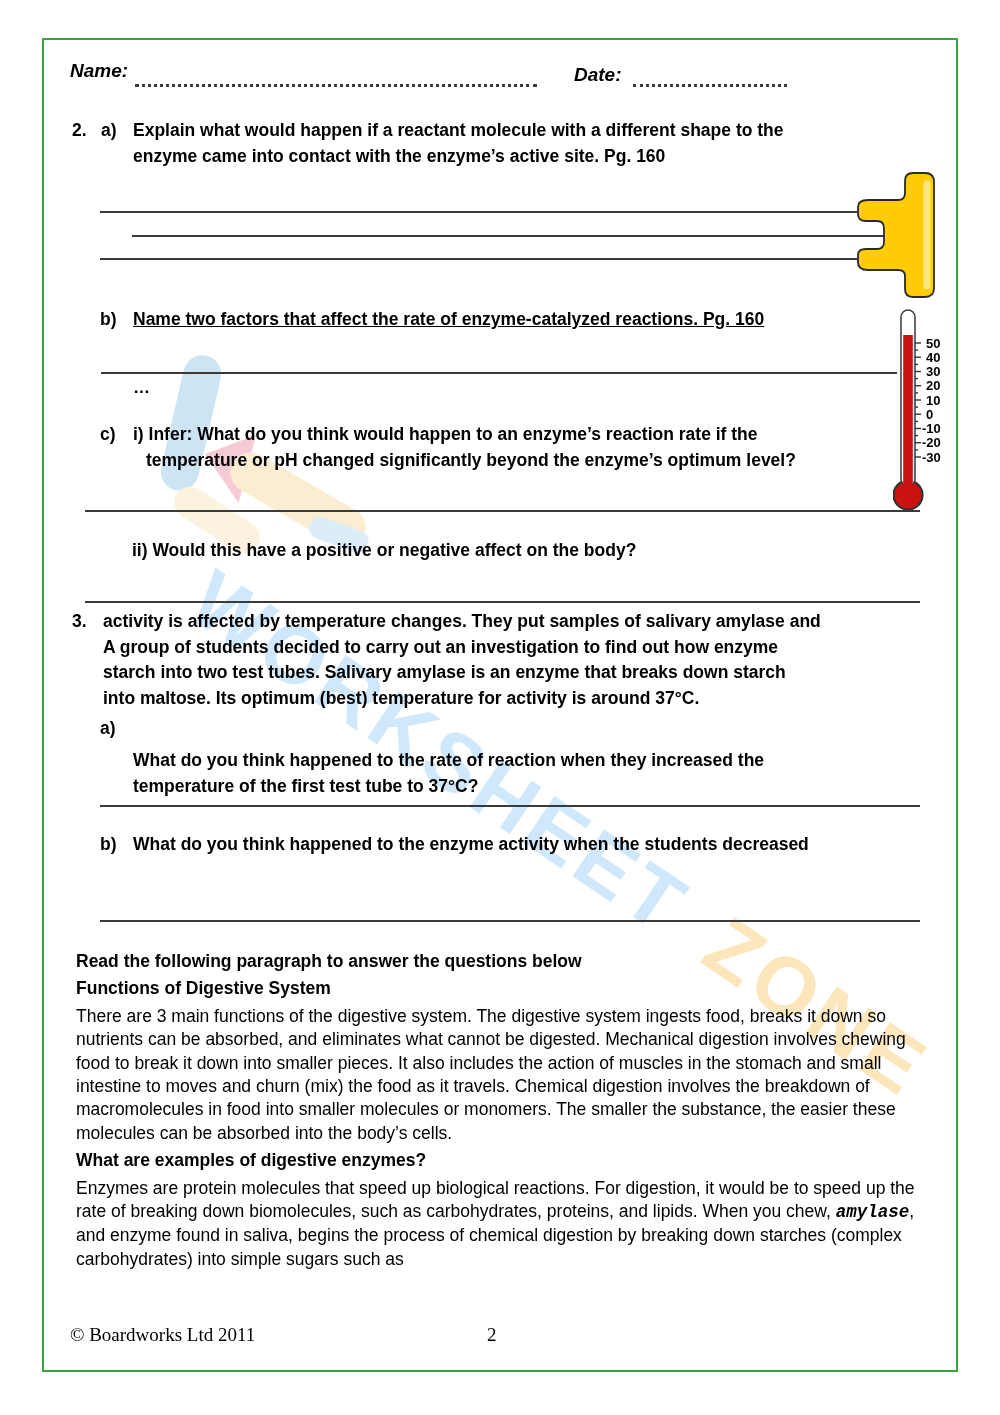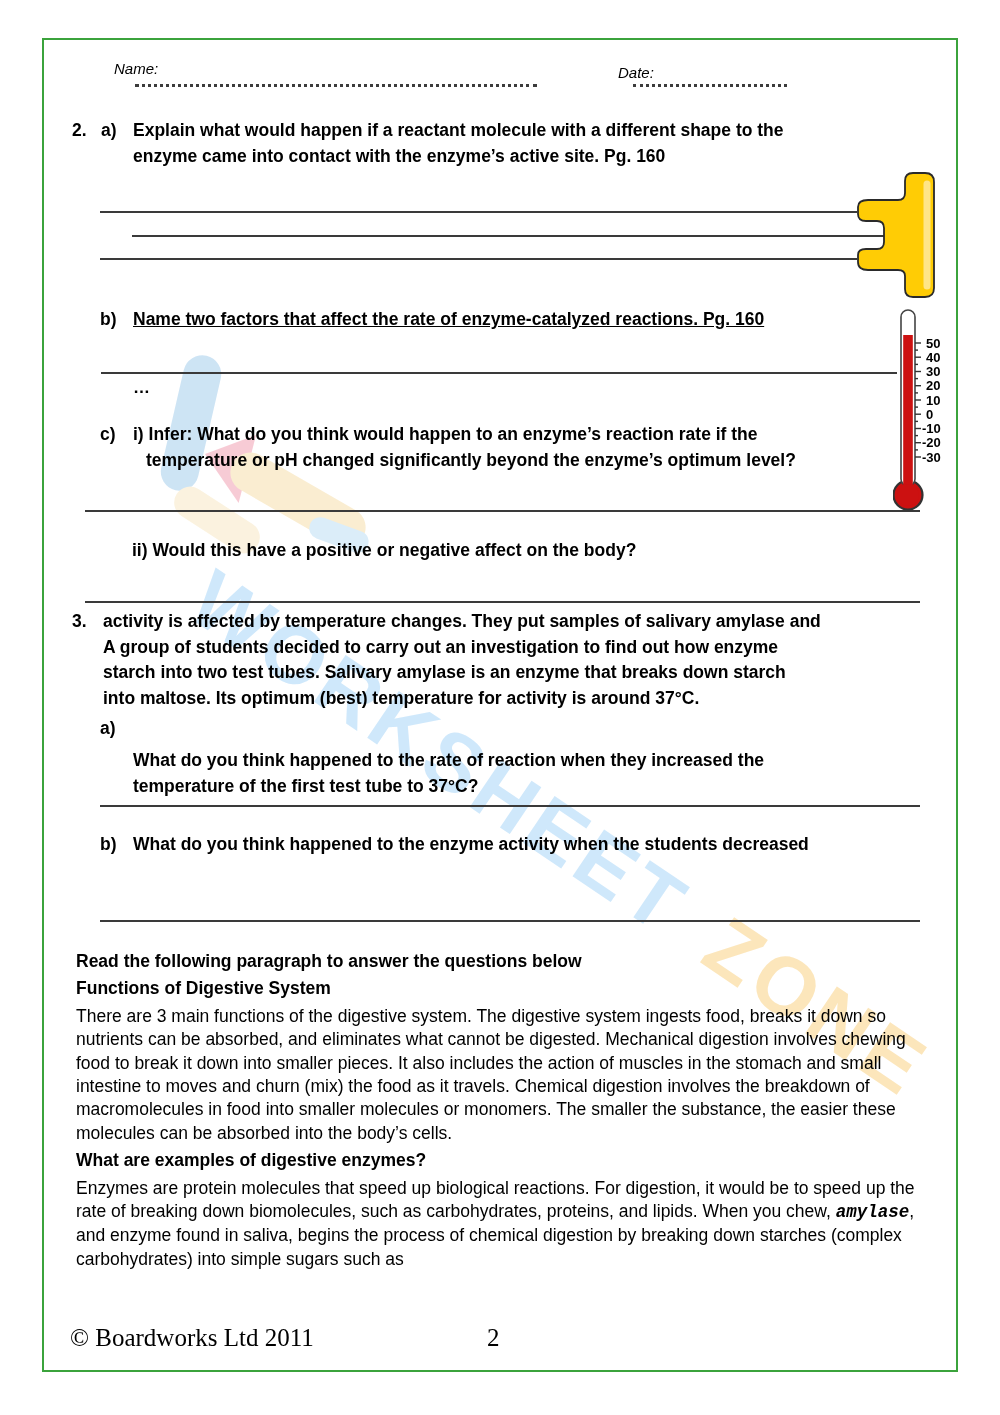--- a/index.html
+++ b/index.html
@@ -27,28 +27,28 @@
     transform:rotate(34deg); transform-origin:0 0;
     font-size:82px; font-weight:700; letter-spacing:5px; white-space:nowrap;
   }
   .wm-word1 { color:rgba(167,213,247,.55); }
   .wm-word2 { color:rgba(250,216,150,.65); margin-left:42px; }
   
   .abs { position:absolute; z-index:2; }
   .q  { font-weight:700; font-size:17.5px; line-height:25.5px; }
   .qline { display:block; }
   .ansline { position:absolute; z-index:2; height:0; border-top:2px solid #3a3a3a; }
-  .nd-label { font-weight:400; font-style:italic; font-size:15px;margin-left:44px; }
+  .nd-label { font-weight:700; font-style:italic; font-size:19px; }
   .dotline { position:absolute; z-index:2; height:22px; border-bottom:3px dotted #3c3c3c; }
   .reading { width:866px; font-size:17.5px; line-height:23.4px; }
   .reading p { margin:4px; }
   .reading .rb { font-weight:700; }
   .amyl { font-weight:700; font-style:italic;font-family:Liberation Mono, monospace; }
   .ellip { font-weight:700; font-size:17px; letter-spacing:2px; }
-  .footer-text { font-family:"Liberation Serif", serif; font-size:25px; }
+  .footer-text { font-family:"Liberation Serif", serif; font-size:19px; }
   svg text { font-family:"Liberation Sans", sans-serif; }
 </style>
 </head>
 <body>
 
 <div class="page">
 
   <div class="frame"></div>
 
   <div class="wm-logo">

